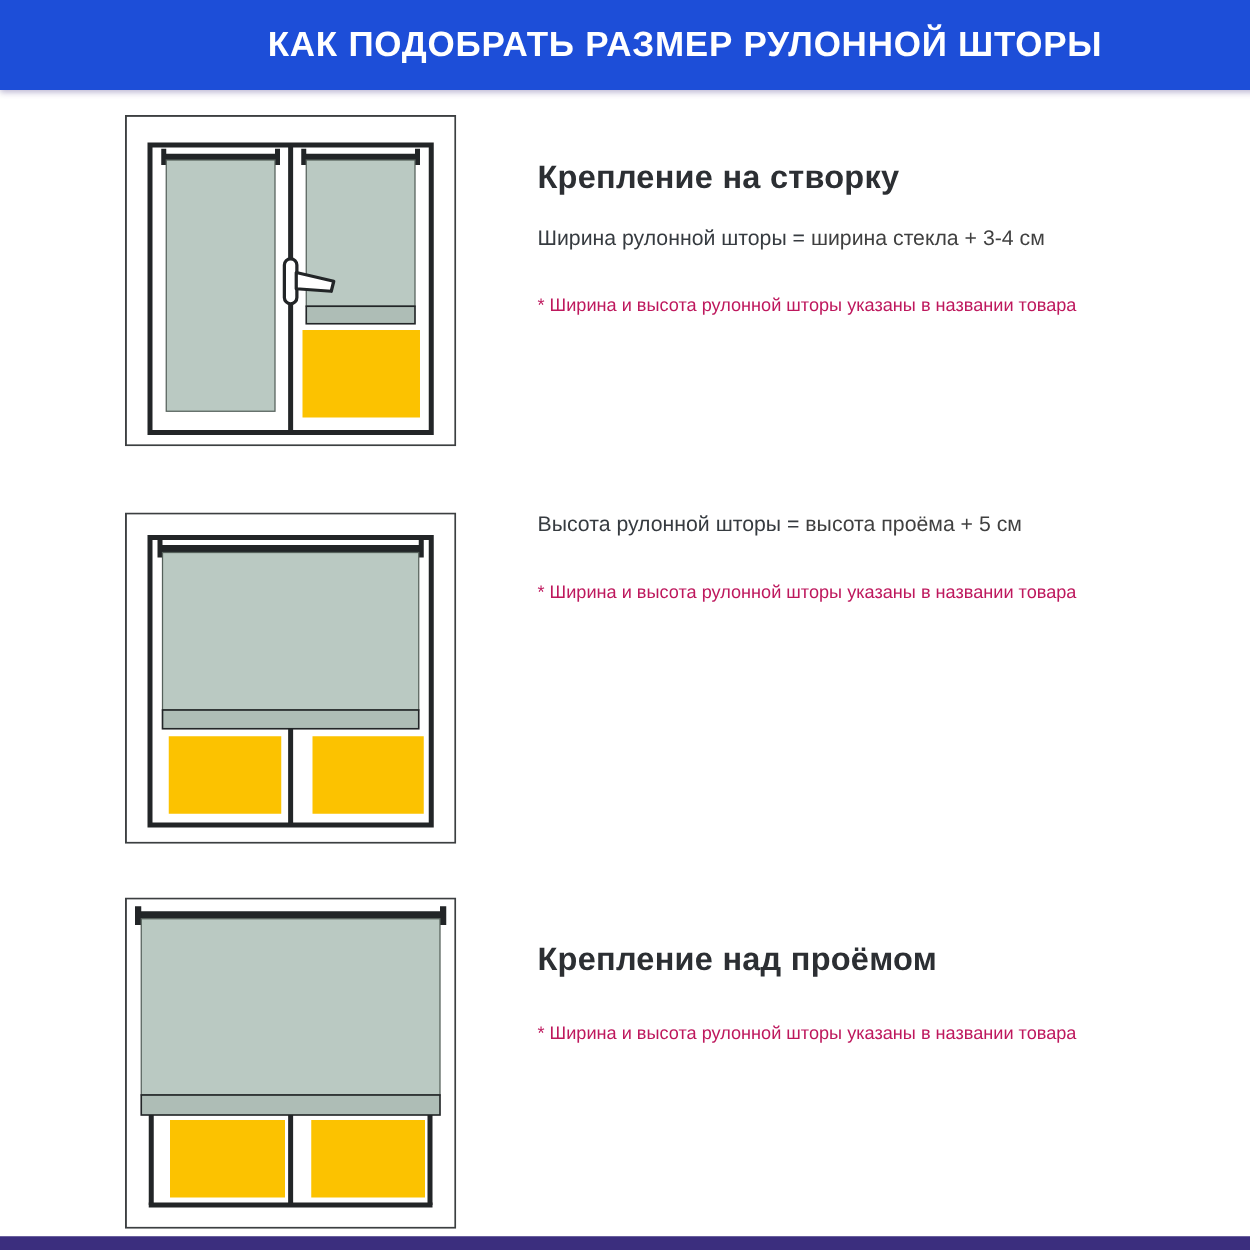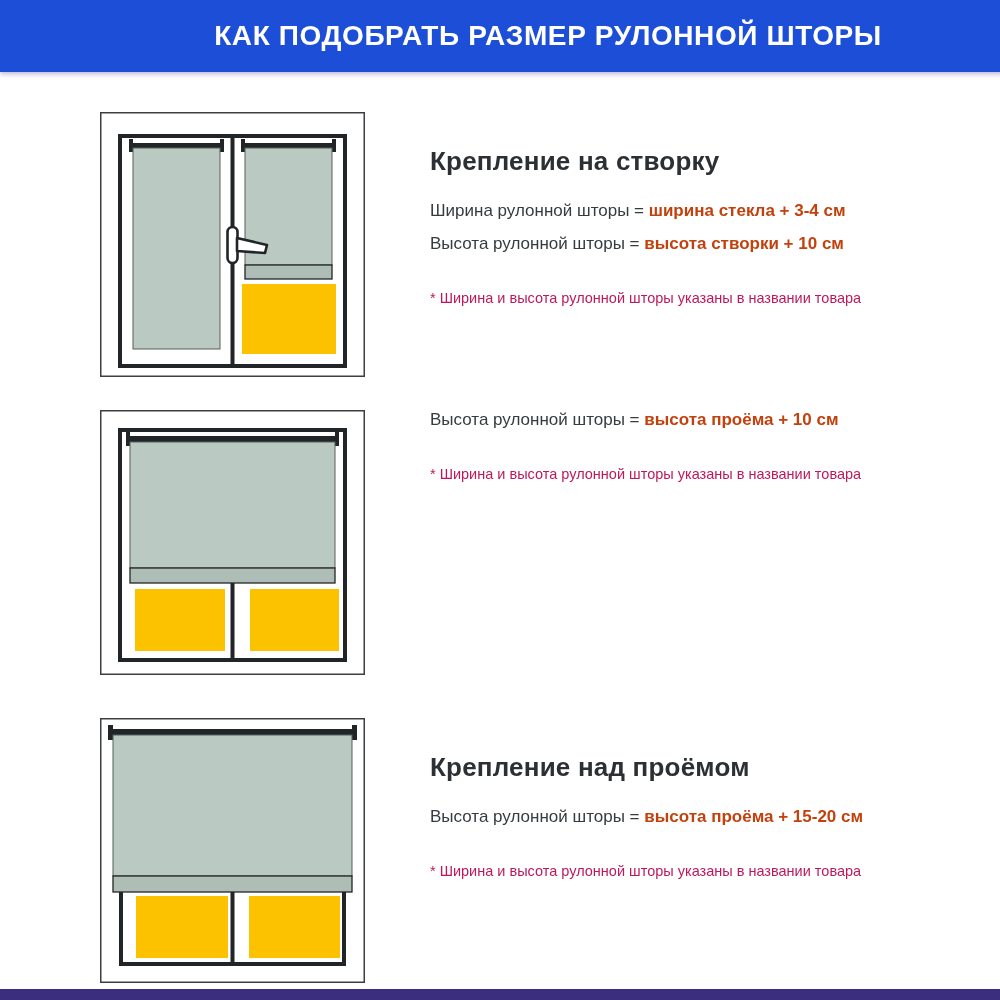--- a/index.html
+++ b/index.html
@@ -17,31 +17,31 @@
   }
   .header-banner h1{
     margin:0;color:#ffffff;font-size:28px;font-weight:bold;letter-spacing:0.6px;
     white-space:nowrap;
   }
   .footer-bar{
     position:absolute;left:0;bottom:0;width:1000px;height:11px;
     background:#3b2e7e;
   }
   .section{position:absolute;left:0;width:1000px;height:265px;}
-  .section-1{top:112px;}
+  .section-1{top:92px;}
   .section-2{top:410px;}
   .section-3{top:718px;padding-left:34px;}
   .diagram{position:absolute;left:100px;top:0;width:265px;height:265px;}
   .content{position:absolute;left:430px;top:0;width:480px;}
   .content h2{
     margin:34px 0 24px 0;font-size:26px;font-weight:bold;color:#2c2f33;
     letter-spacing:0.2px;
   }
   .formula{margin:0 0 13px 0;font-size:17px;color:#363b40;}
-  .formula .val{font-weight:bold;color:#c2410c;}
+  .formula .val{font-weight:normal;color:#404040;}
   .note{margin:36px 0 0 0;font-size:14.5px;color:#be185d;}
   svg{display:block;}
 </style>
 </head>
 <body>
 
 <div class="header-banner">
   <h1>КАК ПОДОБРАТЬ РАЗМЕР РУЛОННОЙ ШТОРЫ</h1>
 </div>
 
@@ -64,21 +64,20 @@
       <rect x="145" y="153" width="87" height="14" fill="#aebdb6" stroke="#222527" stroke-width="1.3"></rect>
       <rect x="142" y="172" width="94" height="70" fill="#fcc200"></rect>
 
       <rect x="127.5" y="115" width="10" height="36" rx="5" fill="#ffffff" stroke="#222527" stroke-width="2.6"></rect>
       <path d="M137 126 L167 133 L165 141 L137 139 Z" fill="#ffffff" stroke="#222527" stroke-width="2.6" stroke-linejoin="round"></path>
     </svg>
   </div>
   <div class="content">
     <h2>Крепление на створку</h2>
     <p class="formula"><span>Ширина рулонной шторы =</span> <span class="val">ширина стекла + 3-4 см</span></p>
-    <p class="formula"><span>Высота рулонной шторы =</span> <span class="val">высота створки + 10 см</span></p>
     <p class="note">* Ширина и высота рулонной шторы указаны в названии товара</p>
   </div>
 </div>
 
 <div class="section section-2">
   <div class="diagram">
     <svg width="265" height="265" viewBox="0 0 265 265">
       <rect x="0.75" y="0.75" width="263.5" height="263.5" fill="#ffffff" stroke="#3c3f41" stroke-width="1.5"></rect>
       <rect x="20" y="20" width="225" height="230" fill="#ffffff" stroke="#222527" stroke-width="4"></rect>
 
@@ -87,21 +86,21 @@
       <rect x="235" y="22" width="4" height="14" fill="#222527"></rect>
       <rect x="30" y="32" width="205" height="126" fill="#bac9c2" stroke="#55605a" stroke-width="1"></rect>
       <rect x="30" y="158" width="205" height="15" fill="#aebdb6" stroke="#222527" stroke-width="1.3"></rect>
 
       <line x1="132.5" y1="173" x2="132.5" y2="250" stroke="#222527" stroke-width="4"></line>
       <rect x="35" y="179" width="90" height="62" fill="#fcc200"></rect>
       <rect x="150" y="179" width="89" height="62" fill="#fcc200"></rect>
     </svg>
   </div>
   <div class="content">
-    <p class="formula"><span>Высота рулонной шторы =</span> <span class="val">высота проёма + 10 см</span></p>
+    <p class="formula"><span>Высота рулонной шторы =</span> <span class="val">высота проёма + 5 см</span></p>
     <p class="note">* Ширина и высота рулонной шторы указаны в названии товара</p>
   </div>
 </div>
 
 <div class="section section-3">
   <div class="diagram">
     <svg width="265" height="265" viewBox="0 0 265 265">
       <rect x="0.75" y="0.75" width="263.5" height="263.5" fill="#ffffff" stroke="#3c3f41" stroke-width="1.5"></rect>
 
       <line x1="21" y1="170" x2="21" y2="246" stroke="#222527" stroke-width="4"></line>
@@ -113,18 +112,17 @@
 
       <rect x="11" y="11" width="243" height="6" fill="#222527"></rect>
       <rect x="8" y="7" width="5" height="15" fill="#222527"></rect>
       <rect x="252" y="7" width="5" height="15" fill="#222527"></rect>
       <rect x="13" y="17" width="239" height="141" fill="#bac9c2" stroke="#55605a" stroke-width="1"></rect>
       <rect x="13" y="158" width="239" height="16" fill="#aebdb6" stroke="#222527" stroke-width="1.3"></rect>
     </svg>
   </div>
   <div class="content">
     <h2>Крепление над проёмом</h2>
-    <p class="formula"><span>Высота рулонной шторы =</span> <span class="val">высота проёма + 15-20 см</span></p>
     <p class="note">* Ширина и высота рулонной шторы указаны в названии товара</p>
   </div>
 </div>
 
 <div class="footer-bar"></div>
 
 </body></html>

